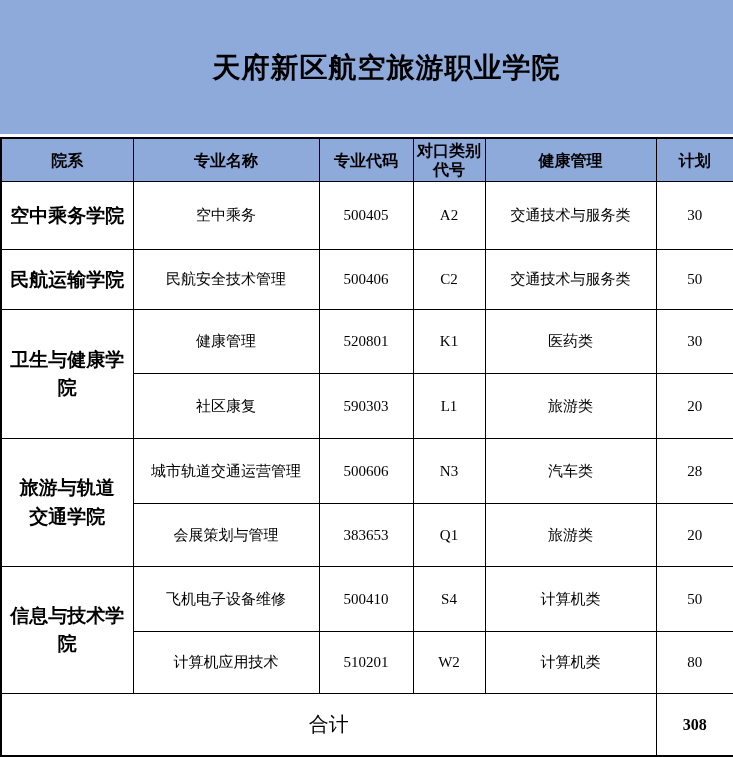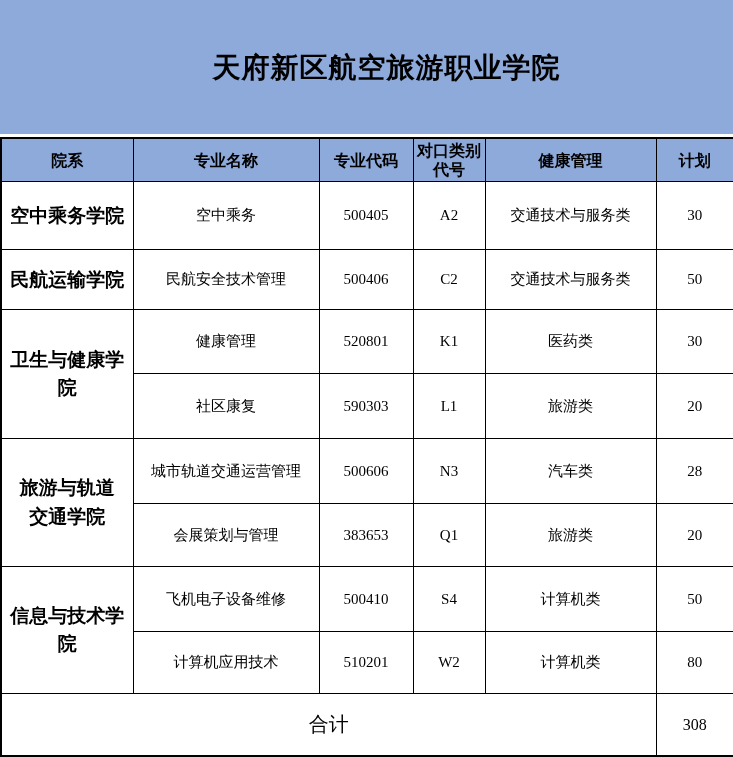--- a/index.html
+++ b/index.html
@@ -67,21 +67,21 @@
     font-weight: bold;
     white-space: pre-line;
     line-height: 1.5;
   }
   .plan-table tr.footer-row td.total-label {
     font-size: 20px;
     height: 62px;
   }
   .plan-table tr.footer-row td.total-value {
     font-size: 16px;
-    font-weight: normal;
+    font-weight: bold;
   }
 </style>
 </head>
 <body>
 
 <div class="page">
 
   <div class="title-band">
     <div class="t-line">天府新区航空旅游职业学院</div>
   </div>

